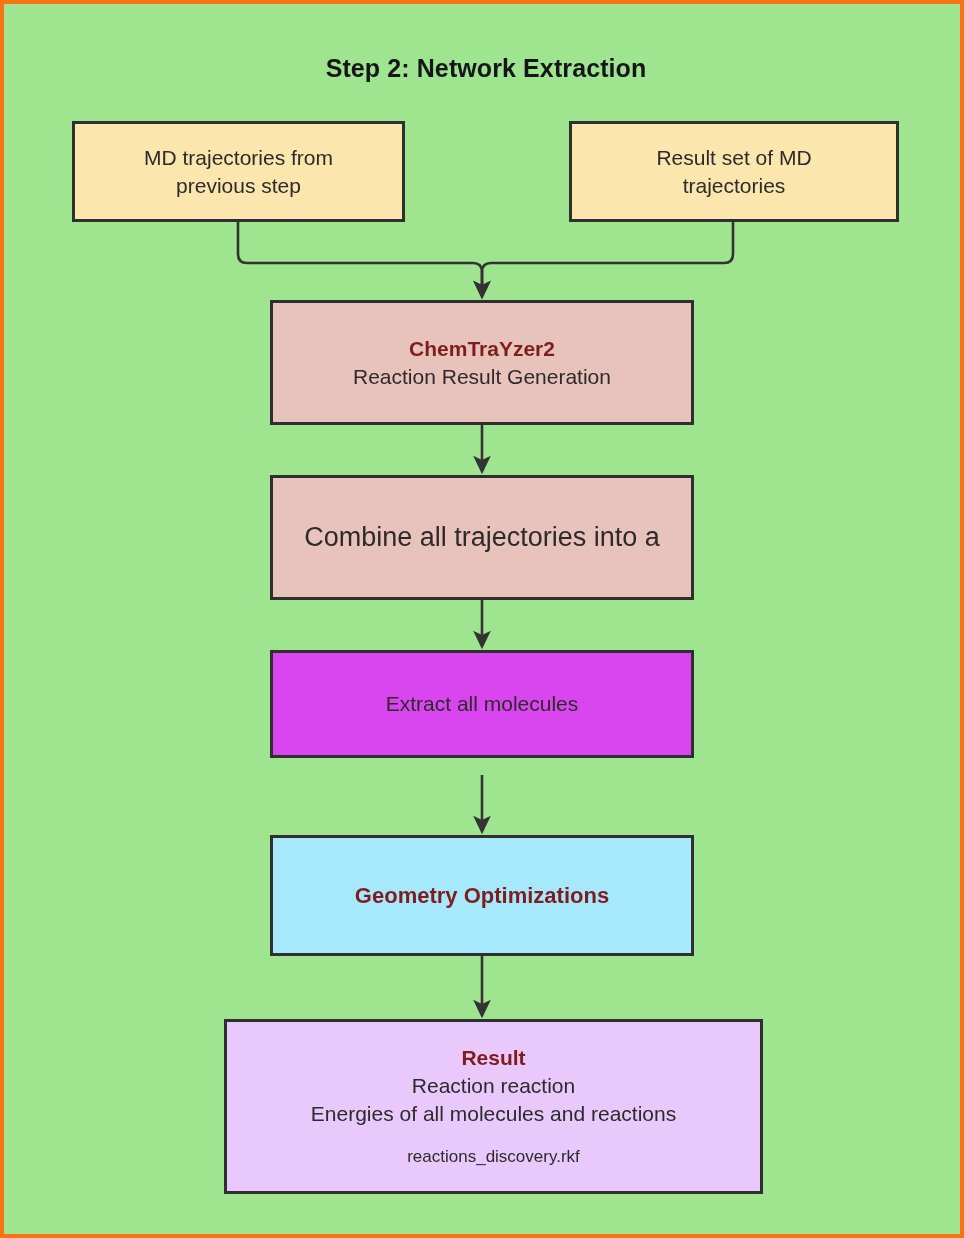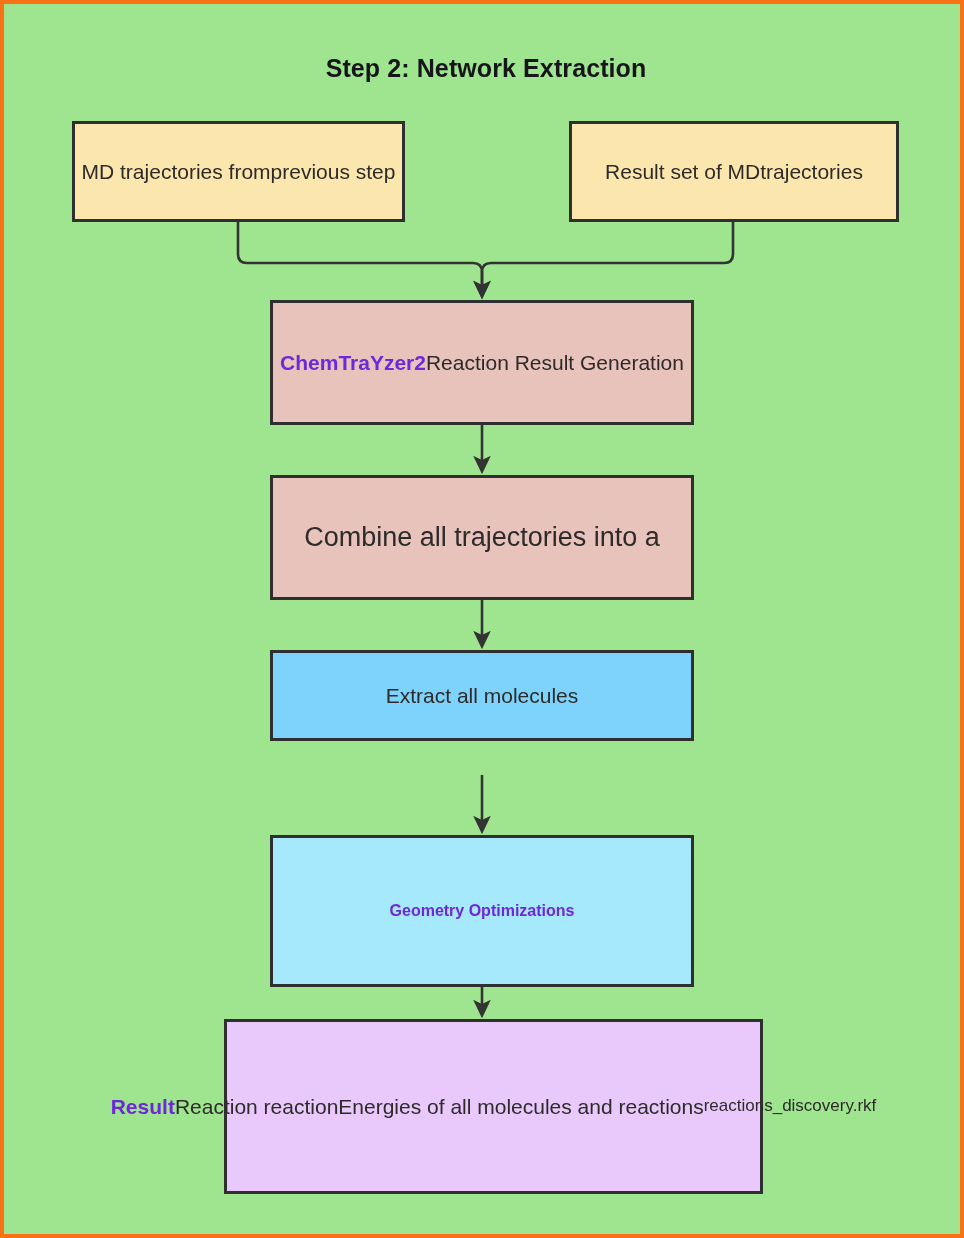--- a/index.html
+++ b/index.html
@@ -28,34 +28,34 @@
     font-size: 25px;
     font-weight: bold;
     color: #16161a;
     letter-spacing: 0.1px;
   }
   .node {
     position: absolute;
     box-sizing: border-box;
     border: 3px solid #2f2f2f;
     display: flex;
-    flex-direction: row;
+    flex-direction: column;
     align-items: center;
     justify-content: center;
     text-align: center;
     color: #2e2a2a;
     line-height: 1.33;
   }
   .node .line {
     display: block;
     white-space: pre;
   }
   .node .line.bold {
     font-weight: bold;
-    color: #6d28d9;
+    color: #7f1d1d;
   }
   .node .line.small {
     font-size: 17px;
   }
   .node .line.spacer {
     height: 18px;
   }
 
   
   #node-md-prev {
@@ -72,28 +72,28 @@
     left: 266px; top: 296px;  width: 424px; height: 125px;
     background: #e8c3bc;
     font-size: 21px;
   }
   #node-combine {
     left: 266px; top: 471px;  width: 424px; height: 125px;
     background: #e8c3bc;
     font-size: 27px;
   }
   #node-extract {
-    left: 266px; top: 646px;  width: 424px; height: 91px;
-    background: #7dd3fc;
+    left: 266px; top: 646px;  width: 424px; height: 108px;
+    background: #d946ef;
     font-size: 21px;
   }
   #node-geoopt {
-    left: 266px; top: 831px;  width: 424px; height: 152px;
+    left: 266px; top: 831px;  width: 424px; height: 121px;
     background: #a6e9fd;
-    font-size: 16px;
+    font-size: 22px;
   }
   #node-result {
     left: 220px; top: 1015px; width: 539px; height: 175px;
     background: #e9c9fc;
     font-size: 21px;
   }
 
   
   #edges {
     position: absolute;

